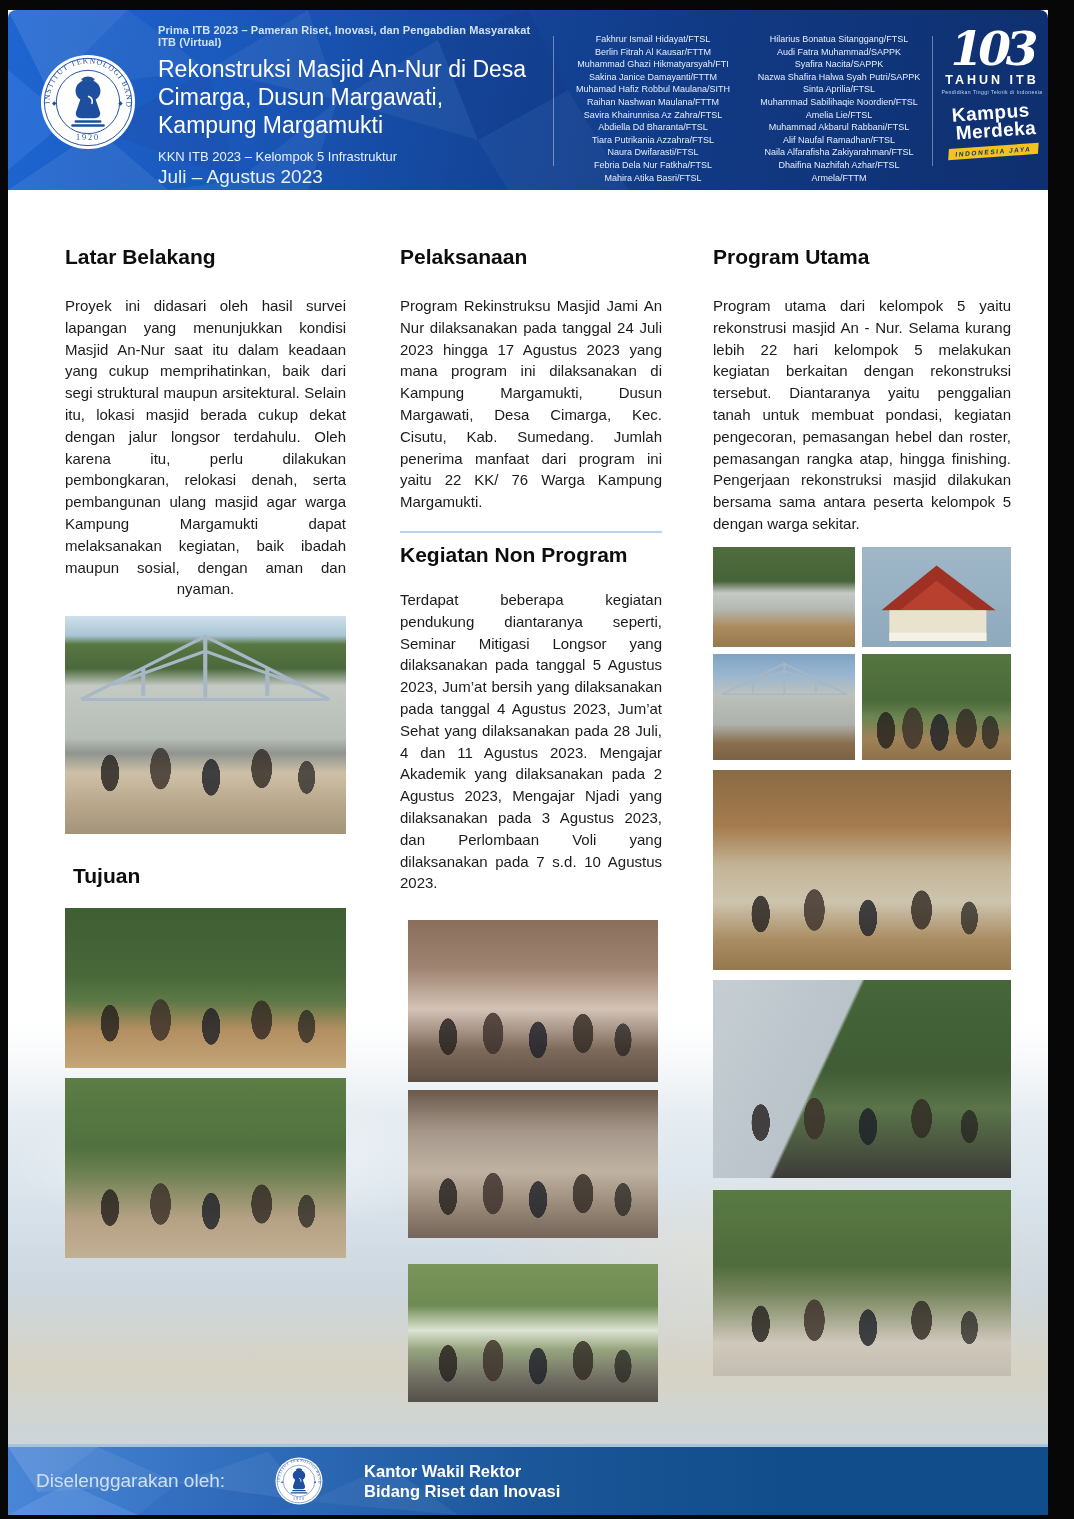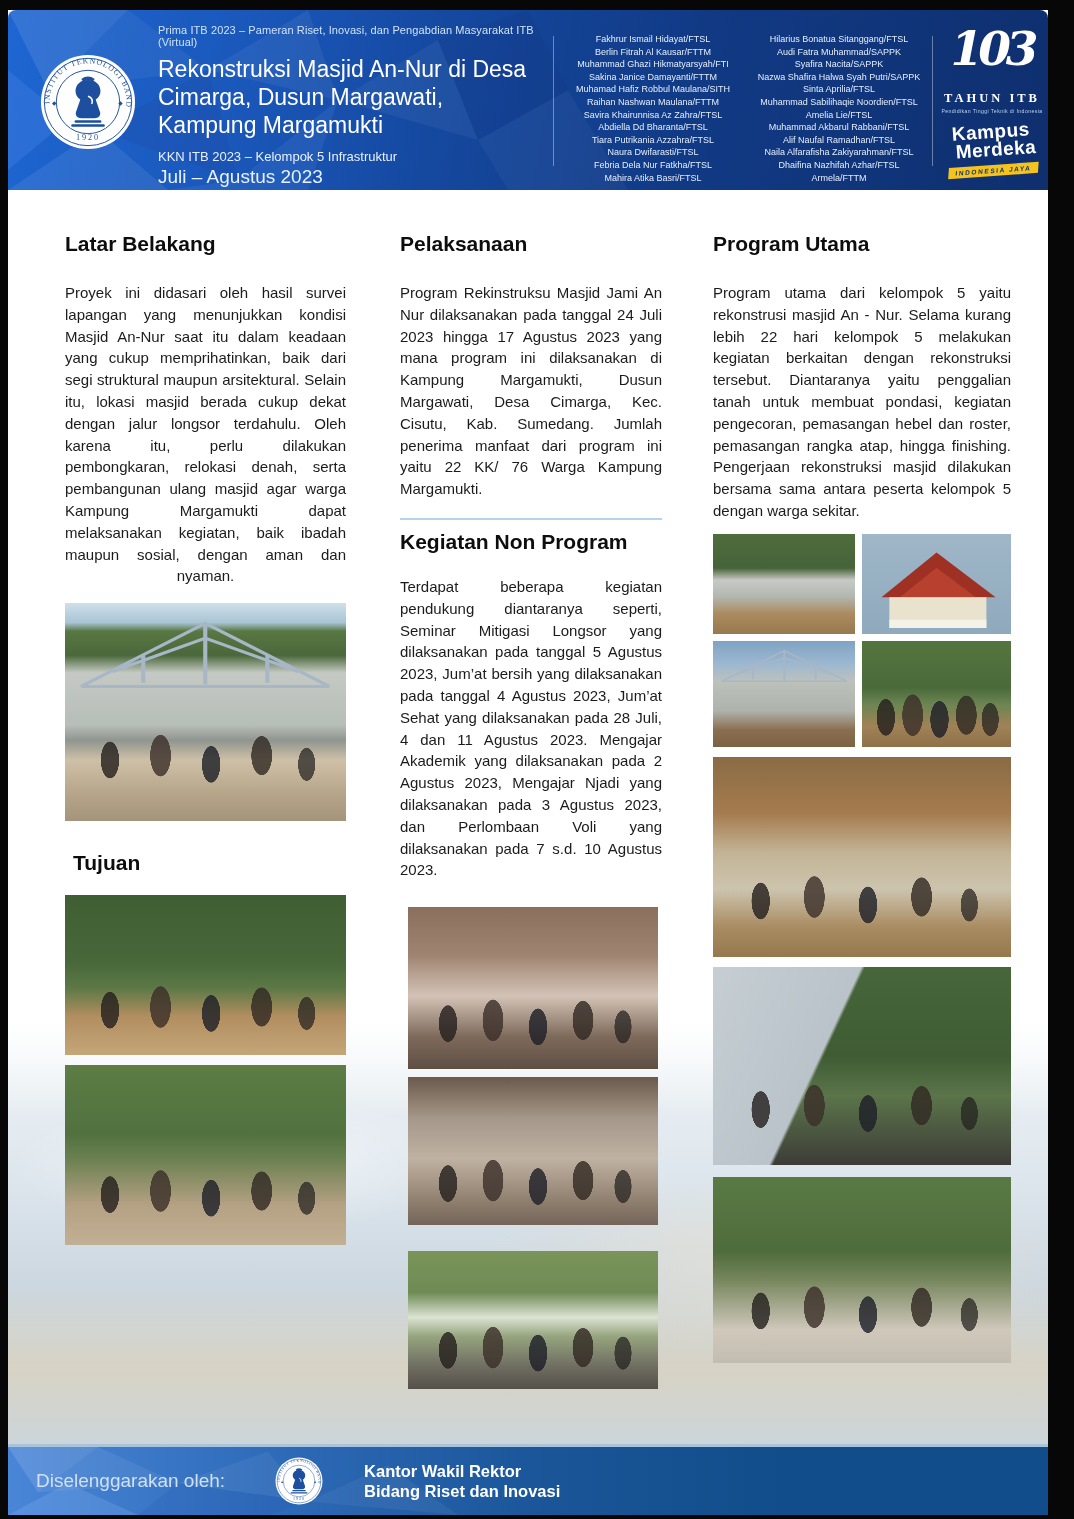--- a/index.html
+++ b/index.html
@@ -7,41 +7,41 @@
        font-family:"Liberation Sans",sans-serif;}
   .poster{position:absolute;left:8px;top:10px;width:1040px;height:1505px;background:#ffffff;}
 
   
   .header{position:absolute;left:0;top:0;width:1040px;height:180px;border-radius:8px 8px 0 0;
     background:linear-gradient(100deg,#1e66d2 0%,#1a58bb 22%,#14469b 45%,#113a85 65%,#0f2f6e 100%);
     overflow:hidden;}
   .facets{position:absolute;inset:0;}
   .seal-lg{position:absolute;left:32px;top:44px;width:96px;height:96px;}
   .title-block{position:absolute;left:150px;top:14px;width:388px;color:#fff;}
-  .event-line{font-size:11px;color:#cfe2f7;letter-spacing:.1px;}
+  .event-line{font-size:11px;color:#cfe2f7;letter-spacing:.1px;font-weight:bold;}
   .main-title{font-size:23px;line-height:28px;font-weight:400;margin-top:7px;color:#fff;}
   .group-line{font-size:13px;margin-top:10px;color:#e8f1fb;}
   .date-line{font-size:19px;margin-top:2px;color:#e8f1fb;}
   .vdiv{position:absolute;top:26px;height:130px;width:1px;background:rgba(255,255,255,.38);}
   .vdiv1{left:545px;} .vdiv2{left:924px;}
   .names{position:absolute;top:23px;text-align:center;color:#e4eefb;font-size:9px;line-height:12.6px;}
   .names1{left:552px;width:186px;} .names2{left:741px;width:180px;}
   .logos{position:absolute;left:933px;top:14px;width:102px;text-align:center;color:#fff;}
   .y103-num{font-family:"DejaVu Serif",serif;font-style:italic;font-weight:700;
             font-size:47px;line-height:49px;letter-spacing:-5px;}
-  .y103-tahun{font-size:12.5px;font-weight:700;letter-spacing:3px;margin-top:18px;font-family:Liberation Serif, serif;}
+  .y103-tahun{font-size:12.5px;font-weight:700;letter-spacing:3px;margin-top:0;}
   .y103-sub{font-size:5.2px;color:#b9d2ee;margin-top:2px;letter-spacing:.4px;}
   .km{margin-top:9px;transform:rotate(-4deg);}
   .km-word{font-weight:800;font-size:19px;line-height:18px;letter-spacing:.5px;}
   .km2{margin-left:8px;}
   .km-ribbon{display:inline-block;background:#f4c31d;color:#12356e;font-size:6.5px;font-weight:700;
              letter-spacing:1.6px;padding:2px 7px;margin-top:3px;transform:skewX(-8deg);}
 
   
-  .col{position:absolute;top:212px;z-index:2;}
+  .col{position:absolute;top:225px;z-index:2;}
   .col-left{left:57px;width:281px;}
   .col-mid{left:392px;width:262px;}
   .col-right{left:705px;width:298px;}
   h2.sec{font-size:21px;font-weight:700;color:#0d0d0d;margin:10px 0 26px 0;}
   h2.tujuan{margin:30px 0 14px 8px;}
   p.body{font-size:15px;line-height:21.8px;text-align:justify;color:#1b1b1b;margin:0;}
   p.center-last{text-align-last:center;}
   .divider{border:none;border-top:2px solid #b6d4e9;margin:18px 0 10px 0;}
 
   

